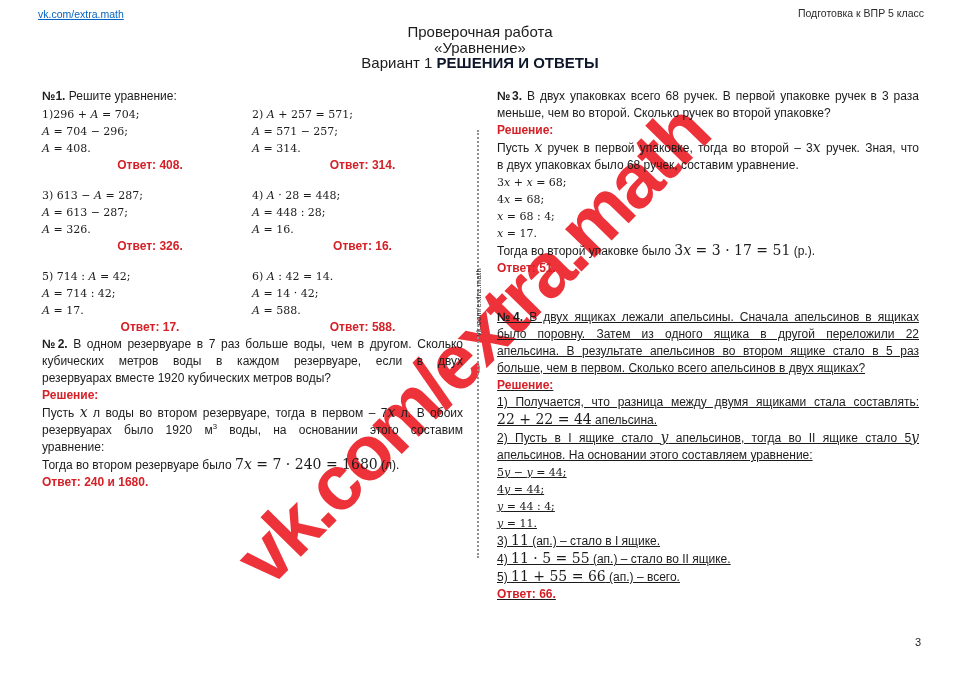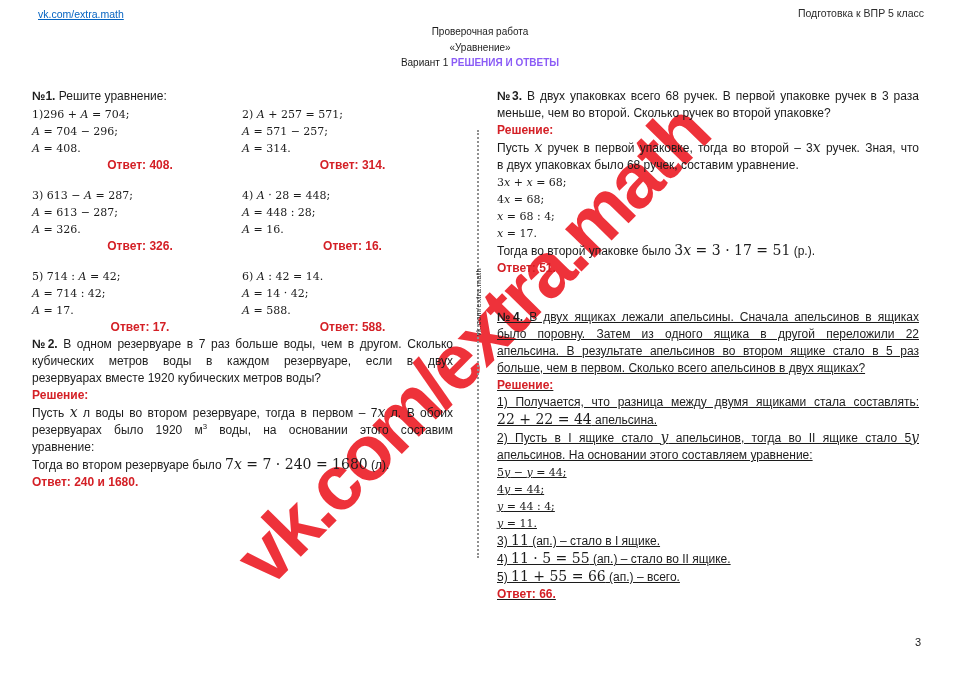--- a/index.html
+++ b/index.html
@@ -14,26 +14,26 @@
     position:absolute;left:472px;top:345px;z-index:1;
     transform:translate(-50%,-50%) rotate(-45.5deg);
     font-weight:bold;font-size:78px;letter-spacing:-3px;white-space:nowrap;
     opacity:.96;pointer-events:none;
   }
   .content{position:absolute;inset:0;z-index:2;}
   
   .toplink{position:absolute;left:38px;top:8px;font-size:10.5px;color:#0563c1;text-decoration:underline;cursor:pointer;}
   .topright{position:absolute;right:36px;top:7px;font-size:10.5px;color:#2b2b2b;}
   
-  .title{position:absolute;left:0;top:24px;width:100%;text-align:center;font-size:10px;line-height:15.5px;color:#1c1c1c;}
-  .red{color:#8b5cf6;}
+  .title{position:absolute;left:0;top:24px;width:100%;text-align:center;font-size:15px;line-height:15.5px;color:#1c1c1c;}
+  .red{color:#0f172a;}
   .b{font-weight:bold;}
   
   .col{position:absolute;top:88px;font-size:12px;line-height:17px;}
-  .col.left{left:32px;width:421px;}
+  .col.left{left:42px;width:421px;}
   .col.right{left:497px;width:422px;}
   .tl{line-height:17px;min-height:17px;overflow:hidden;}
   .jl{text-align:justify;text-align-last:justify;}
   sup{font-size:.65em;line-height:0;vertical-align:super;}
   b{font-weight:bold;}
   
   .eq{font-family:"DejaVu Serif",serif;font-size:11px;line-height:17px;text-align:left;}
   .eq i{font-style:italic;}
   .mt{font-family:"DejaVu Serif",serif;font-size:14px;}
   .mt i{font-style:italic;}

